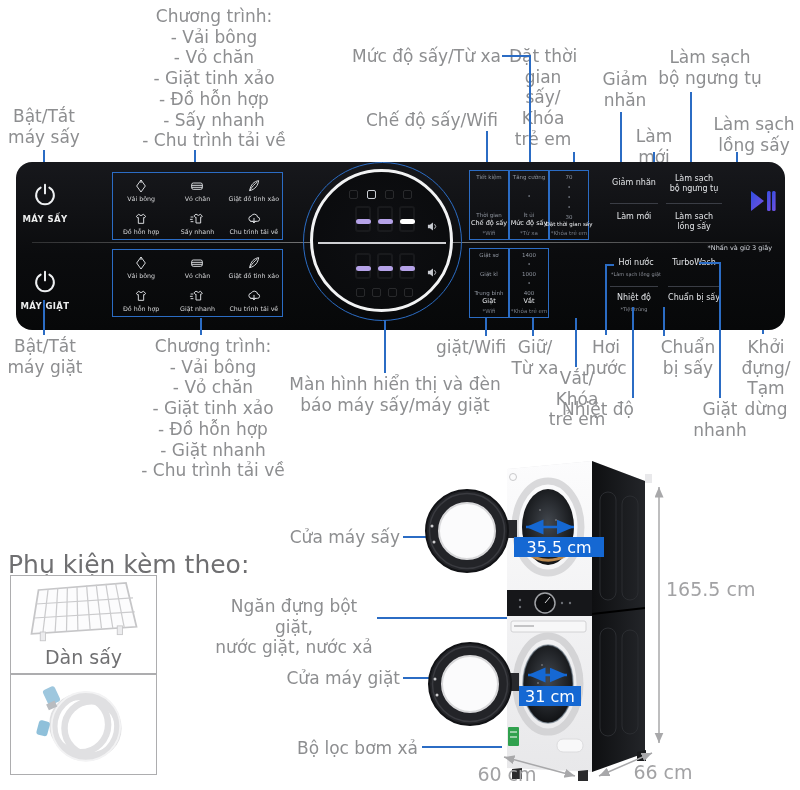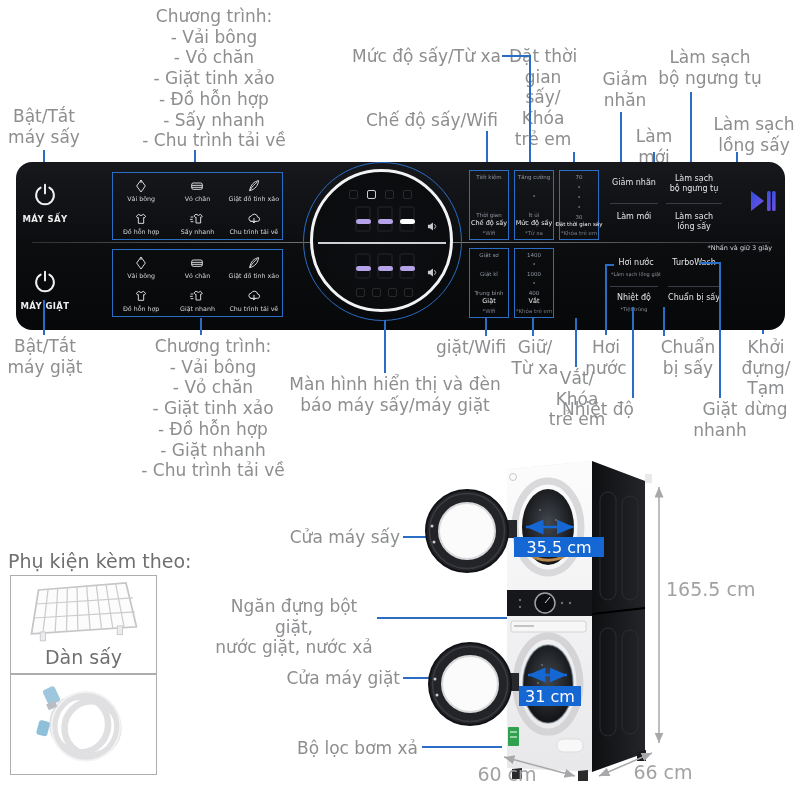--- a/index.html
+++ b/index.html
@@ -29,34 +29,34 @@
   .dial-blue{position:absolute;left:287px;top:0px;width:157px;height:157px;border:1.5px solid #2b6cc4;border-radius:50%;}
   .dial{position:absolute;left:294px;top:7px;width:143px;height:143px;border:3px solid #f2f3f4;border-radius:50%;
         background:radial-gradient(circle at 50% 45%,#0e0f12 0%,#0a0b0d 80%);box-sizing:border-box;}
   .dialdiv{position:absolute;left:302px;top:80px;width:128px;height:1.5px;background:#cfd0d3;}
   .ghost{position:absolute;width:16px;height:26px;border:2px solid rgba(255,255,255,0.05);border-radius:3px;box-sizing:border-box;}
   .dash{position:absolute;width:15px;height:4.5px;border-radius:2.5px;background:#b5a2e8;}
   .dash.white{background:#ffffff;}
   .ficon{position:absolute;width:9px;height:9px;border:1px solid rgba(255,255,255,0.12);border-radius:2px;box-sizing:border-box;}
   .ficon.bright{border-color:#ccd0d6;}
   .spk{position:absolute;width:11px;height:11px;}
-  .col-row{position:absolute;left:453px;display:flex;gap:5px;height:70px;}
+  .col-row{position:absolute;left:453px;display:flex;height:70px;}
   .col-box{width:40px;border:1.5px solid #2b6cc4;box-sizing:border-box;display:flex;flex-direction:column;
            align-items:center;padding:3px 1px 3px 1px;}
   .col-scale{flex:1;display:flex;flex-direction:column;justify-content:space-between;align-items:center;
              font-size:5.5px;color:#9096a0;line-height:1.15;width:100%;text-align:center;}
   .col-main{font-size:6.5px;color:#eceef1;white-space:nowrap;margin:1px 0 1px 0;}
   .col-row .col-box:nth-of-type(3) .col-main{font-size:5.5px;}
   .col-foot{font-size:5.5px;color:#767b85;white-space:nowrap;margin-top:2px;}
   .pbtn{position:absolute;color:#e3e5e8;font-size:8px;line-height:1.25;text-align:center;white-space:pre-line;}
   .psub{position:absolute;color:#8b8f98;font-size:5px;text-align:center;white-space:nowrap;}
   .pdiv2{position:absolute;height:1px;background:#3a3d45;}
   .pnote{position:absolute;color:#d5d8df;font-size:6.5px;white-space:nowrap;text-align:right;}
   
-  .acc-head{position:absolute;left:8px;top:550px;font-size:19px;color:#6f6f71;}
+  .acc-head{position:absolute;left:8px;top:550px;font-size:25px;color:#6f6f71;}
   .acc-box{position:absolute;left:10px;width:147px;border:1px solid #adadaf;box-sizing:border-box;
            display:flex;flex-direction:column;align-items:center;justify-content:flex-end;background:#fff;}
   .acc-box svg{flex:1;}
   .acc-label{font-size:19px;color:#707072;margin-bottom:5px;}
   .dim-text{font-size:19px;fill:#a2a2a4;}
 </style>
 </head>
 <body>
 
 <div class="stage">

